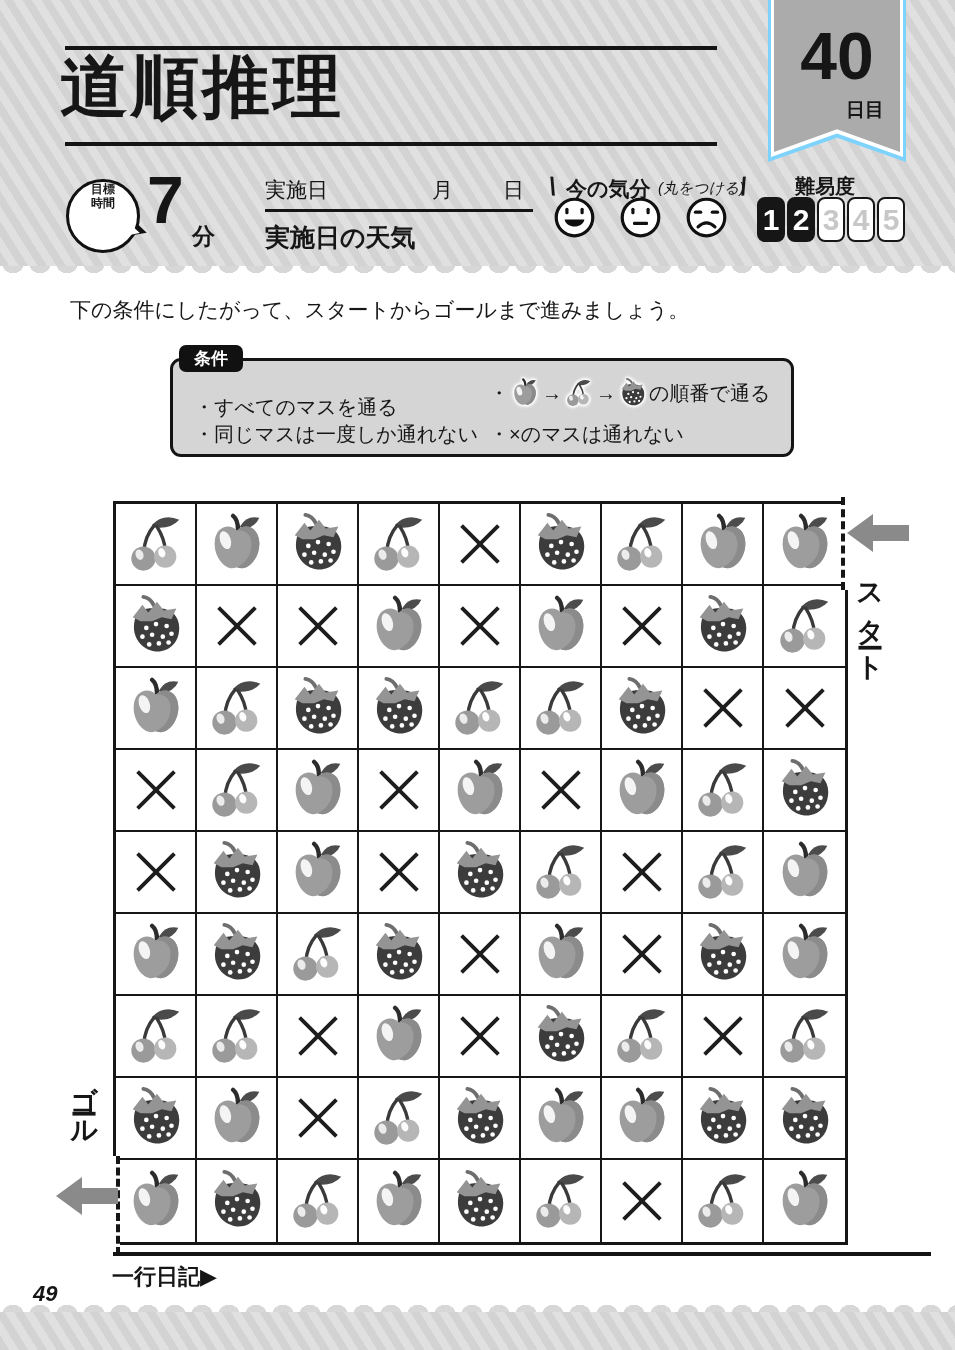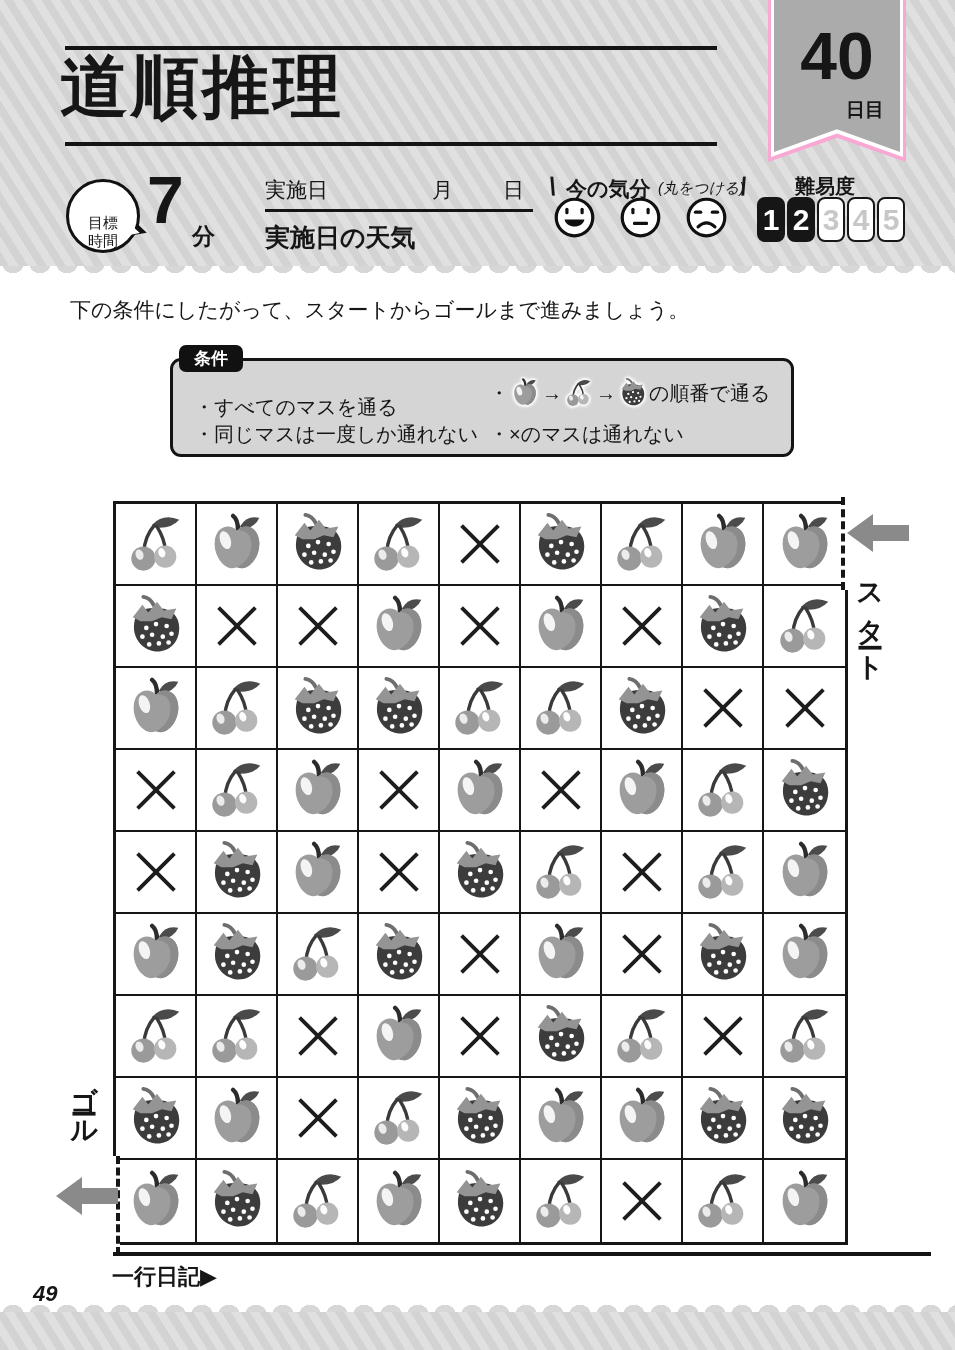--- a/index.html
+++ b/index.html
@@ -18,33 +18,33 @@
     background-size:27px 15px; }
   .band-bottom { left:0; top:1312px; width:955px; height:38px; }
 
   
   .rule { background:#141414; height:4px; }
   .rule-top { left:65px; top:46px; width:652px; }
   .rule-bot { left:65px; top:142px; width:652px; }
   .page-title { left:60px; top:52px; font-size:68px; font-weight:900; letter-spacing:3px; line-height:1;text-align:right; }
 
   
-  .ribbon { left:768px; top:0; width:138px; height:162px; background:#f9a8d4;
+  .ribbon { left:768px; top:0; width:138px; height:162px; background:#7dd3fc;
     clip-path:polygon(0 0,100% 0,100% 100%,50% 85%,0 100%); }
   .ribbon-white { position:absolute; left:3px; top:0; width:132px; height:157px; background:#fff;
     clip-path:polygon(0 0,100% 0,100% 100%,50% 85%,0 100%); }
   .ribbon-gray { position:absolute; left:3px; top:0; width:126px; height:152px; background:#ababab;
     clip-path:polygon(0 0,100% 0,100% 100%,50% 85%,0 100%); }
   .day-number { position:absolute; left:0; top:18px; width:100%; text-align:center; font-size:66px; font-weight:900; color:#161616; }
   .day-suffix { position:absolute; right:16px; top:97px; font-size:19px; font-weight:700; color:#161616; }
 
   
   .bubble { left:66px; top:179px; width:74px; height:74px; background:#fff; border:3.5px solid #111;
-    border-radius:50%; display:flex; align-items:flex-end; justify-content:center; text-align:center;
-    font-size:15px; font-weight:400; line-height:1.2; z-index:2; }
+    border-radius:50%; display:flex; align-items:flex-start; justify-content:center; text-align:center;
+    font-size:12px; font-weight:700; line-height:1.2; z-index:2; }
   .bubble-tail-b { left:130px; top:222px; width:0; height:0; border-top:8px solid transparent;
     border-bottom:9px solid transparent; border-left:17px solid #111; transform:rotate(18deg); z-index:1; }
   .bubble-tail-w { left:127px; top:225px; width:0; height:0; border-top:6px solid transparent;
     border-bottom:7px solid transparent; border-left:13px solid #fff; transform:rotate(18deg); z-index:3; }
   .goal-num { left:147px; top:167px; font-size:66px; font-weight:900; line-height:1; }
   .goal-unit { left:192px; top:221px; font-size:23px; font-weight:900; }
   .lbl { font-weight:400; font-size:21px; }
   .date-label { left:265px; top:176px; }
   .month-label { left:432px; top:176px; }
   .day-label { left:503px; top:176px; }

